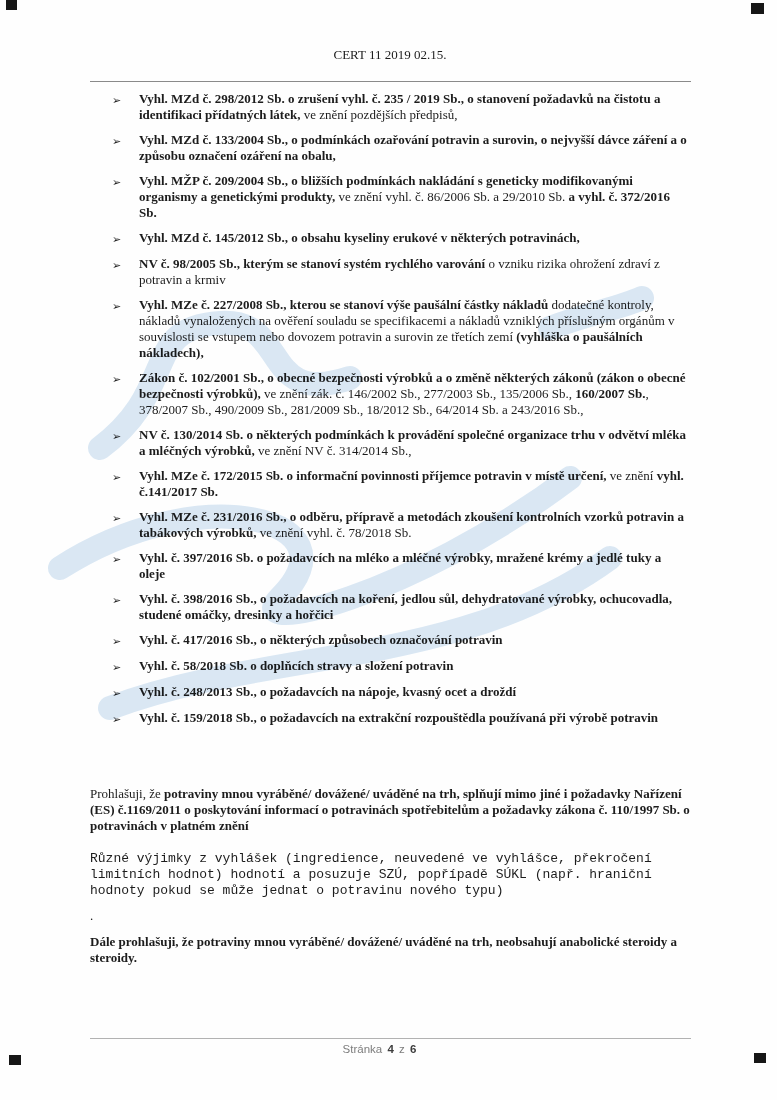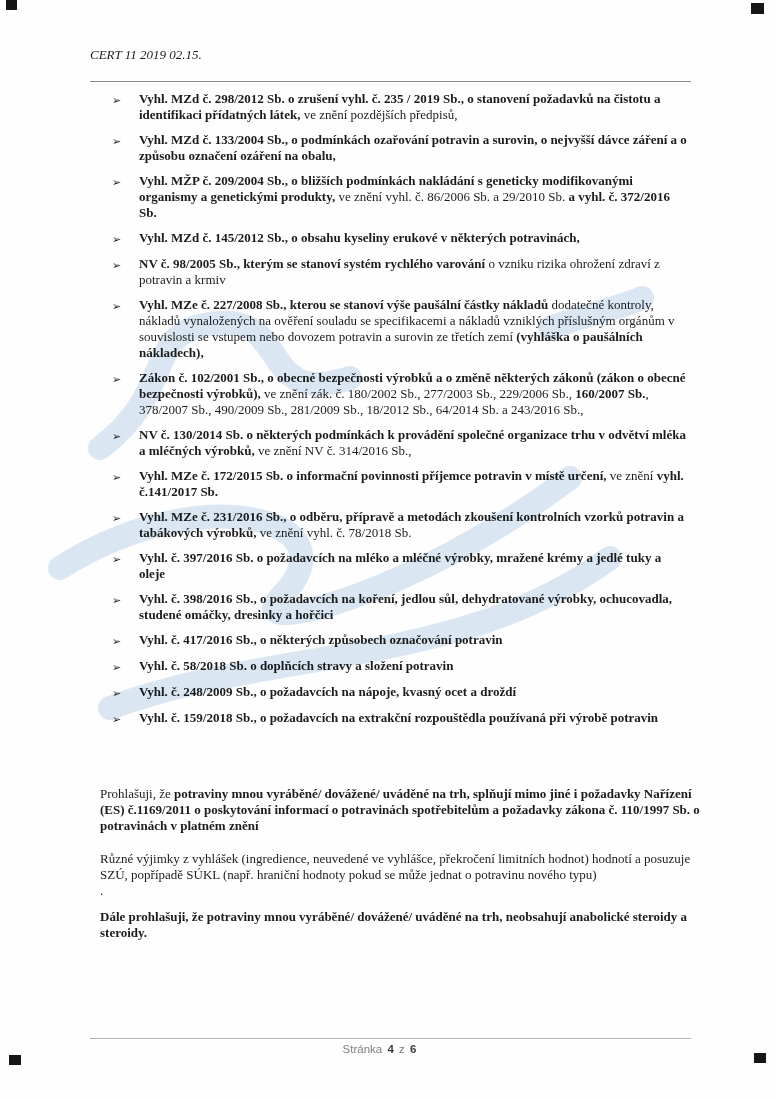--- a/index.html
+++ b/index.html
@@ -7,37 +7,37 @@
     width:777px;height:1100px;position:relative;overflow:hidden;
     background:#fefefe;color:#1c1c1c;
     font-family:"Liberation Serif", serif;
   }
   .corner-mark{position:absolute;background:#161616;}
   .tl{left:6px;top:0;width:11px;height:10px;}
   .tr{left:751px;top:3px;width:13px;height:11px;}
   .bl{left:9px;top:1055px;width:12px;height:10px;}
   .br{left:754px;top:1053px;width:12px;height:10px;}
 
-  .header{position:absolute;top:47px;left:90px;width:600px;text-align:left;
-    font-size:13px;font-style:italic;}
+  .header{position:absolute;top:47px;left:90px;width:600px;text-align:center;
+    font-size:13px;}
   .rule{position:absolute;height:1px;background:#8a8a8a;}
   .header-rule{top:81px;left:90px;width:601px;}
   .footer-rule{top:1038px;left:90px;width:601px;background:#b2b2b2;}
 
   .reg-list{position:absolute;top:91px;left:112px;width:578px;
     list-style:none;margin:0;padding:0;font-size:13px;line-height:16px;}
   .reg-list li{display:flex;margin-bottom:9px;}
   .bullet{flex:0 0 27px;font-size:11px;padding-top:1px;}
   .li-text{flex:1;}
   .b{font-weight:bold;}
 
-  .paras{position:absolute;top:786px;left:100px;width:601px;
+  .paras{position:absolute;top:786px;left:90px;width:601px;
     font-size:13px;line-height:16px;}
   .paras p{margin:0 0 17px;}
-  .paras p:nth-of-type(2){margin-bottom:0;}
+  .paras p:nth-of-type(2){margin-bottom:9px;font-family:Liberation Mono, monospace;}
   .paras p:nth-of-type(3){margin-bottom:10px;}
 
   .footer{position:absolute;top:1043px;left:0;width:759px;text-align:center;
     font-family:"Liberation Sans", sans-serif;font-size:11.5px;color:#7d7d7d;}
   .footer span{margin:0 1px;}
   .f-num{color:#3e3e3e;font-weight:bold;}
 
   .watermark{position:absolute;left:30px;top:268px;width:640px;height:520px;
     opacity:.5;mix-blend-mode:multiply;pointer-events:none;}
   .watermark path{fill:none;stroke:#b7d2ea;stroke-width:24;stroke-linecap:round;}
@@ -77,25 +77,25 @@
       <li>
         <span class="bullet">➢</span>
         <span class="li-text"><span class="b">NV č. 98/2005 Sb., kterým se stanoví systém rychlého varování</span><span> o vzniku rizika ohrožení zdraví z potravin a krmiv</span></span>
       </li>
       <li>
         <span class="bullet">➢</span>
         <span class="li-text"><span class="b">Vyhl. MZe č. 227/2008 Sb., kterou se stanoví výše paušální částky nákladů</span><span> dodatečné kontroly, nákladů vynaložených na ověření souladu se specifikacemi a nákladů vzniklých příslušným orgánům v souvislosti se vstupem nebo dovozem potravin a surovin ze třetích zemí </span><span class="b">(vyhláška o paušálních nákladech),</span></span>
       </li>
       <li>
         <span class="bullet">➢</span>
-        <span class="li-text"><span class="b">Zákon č. 102/2001 Sb., o obecné bezpečnosti výrobků a o změně některých zákonů (zákon o obecné bezpečnosti výrobků),</span><span> ve znění zák. č. 180/2002 Sb., 277/2003 Sb., 229/2006 Sb., </span><span class="b">160/2007 Sb.</span><span>, 378/2007 Sb., 490/2009 Sb., 281/2009 Sb., 18/2012 Sb., 64/2014 Sb. a 243/2016 Sb.,</span></span>
+        <span class="li-text"><span class="b">Zákon č. 102/2001 Sb., o obecné bezpečnosti výrobků a o změně některých zákonů (zákon o obecné bezpečnosti výrobků),</span><span> ve znění zák. č. 146/2002 Sb., 277/2003 Sb., 135/2006 Sb., </span><span class="b">160/2007 Sb.</span><span>, 378/2007 Sb., 490/2009 Sb., 281/2009 Sb., 18/2012 Sb., 64/2014 Sb. a 243/2016 Sb.,</span></span>
       </li>
       <li>
         <span class="bullet">➢</span>
-        <span class="li-text"><span class="b">NV č. 130/2014 Sb. o některých podmínkách k provádění společné organizace trhu v odvětví mléka a mléčných výrobků,</span><span> ve znění NV č. 314/2016 Sb.,</span></span>
+        <span class="li-text"><span class="b">NV č. 130/2014 Sb. o některých podmínkách k provádění společné organizace trhu v odvětví mléka a mléčných výrobků,</span><span> ve znění NV č. 314/2014 Sb.,</span></span>
       </li>
       <li>
         <span class="bullet">➢</span>
         <span class="li-text"><span class="b">Vyhl. MZe č. 172/2015 Sb. o informační povinnosti příjemce potravin v místě určení,</span><span> ve znění </span><span class="b">vyhl. č.141/2017 Sb.</span></span>
       </li>
       <li>
         <span class="bullet">➢</span>
         <span class="li-text"><span class="b">Vyhl. MZe č. 231/2016 Sb., o odběru, přípravě a metodách zkoušení kontrolních vzorků potravin a tabákových výrobků,</span><span> ve znění vyhl. č. 78/2018 Sb.</span></span>
       </li>
       <li>
@@ -109,21 +109,21 @@
       <li>
         <span class="bullet">➢</span>
         <span class="li-text"><span class="b">Vyhl. č. 417/2016 Sb., o některých způsobech označování potravin</span></span>
       </li>
       <li>
         <span class="bullet">➢</span>
         <span class="li-text"><span class="b">Vyhl. č. 58/2018 Sb. o doplňcích stravy a složení potravin</span></span>
       </li>
       <li>
         <span class="bullet">➢</span>
-        <span class="li-text"><span class="b">Vyhl. č. 248/2009 Sb., o požadavcích na nápoje, kvasný ocet a droždí</span></span>
+        <span class="li-text"><span class="b">Vyhl. č. 248/2013 Sb., o požadavcích na nápoje, kvasný ocet a droždí</span></span>
       </li>
       <li>
         <span class="bullet">➢</span>
         <span class="li-text"><span class="b">Vyhl. č. 159/2018 Sb., o požadavcích na extrakční rozpouštědla používaná při výrobě potravin</span></span>
       </li>
     </ul>
 
   <div class="paras" id="paras">
       <p><span>Prohlašuji, že </span><span class="b">potraviny mnou vyráběné/ dovážené/ uváděné na trh, splňují mimo jiné i požadavky Nařízení (ES) č.1169/2011 o poskytování informací o potravinách spotřebitelům a požadavky zákona č. 110/1997 Sb. o potravinách v platném znění</span></p>
       <p><span>Různé výjimky z vyhlášek (ingredience, neuvedené ve vyhlášce, překročení limitních hodnot) hodnotí a posuzuje SZÚ, popřípadě SÚKL (např. hraniční hodnoty pokud se může jednat o potravinu nového typu)</span></p>

